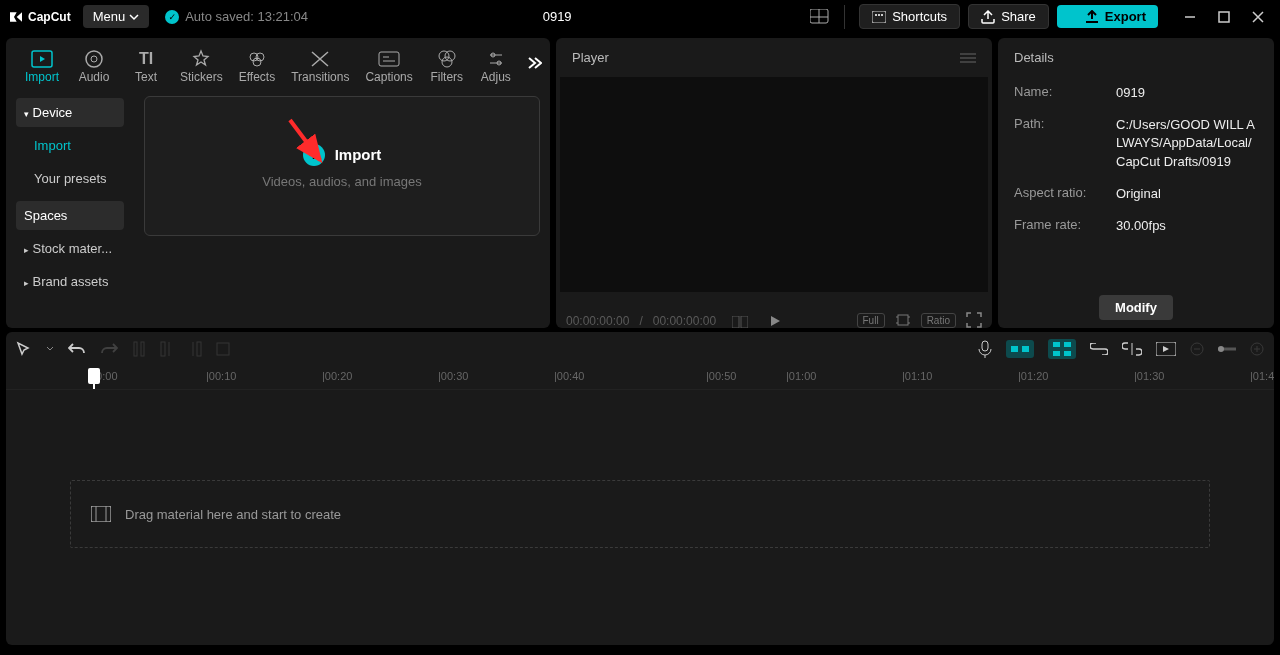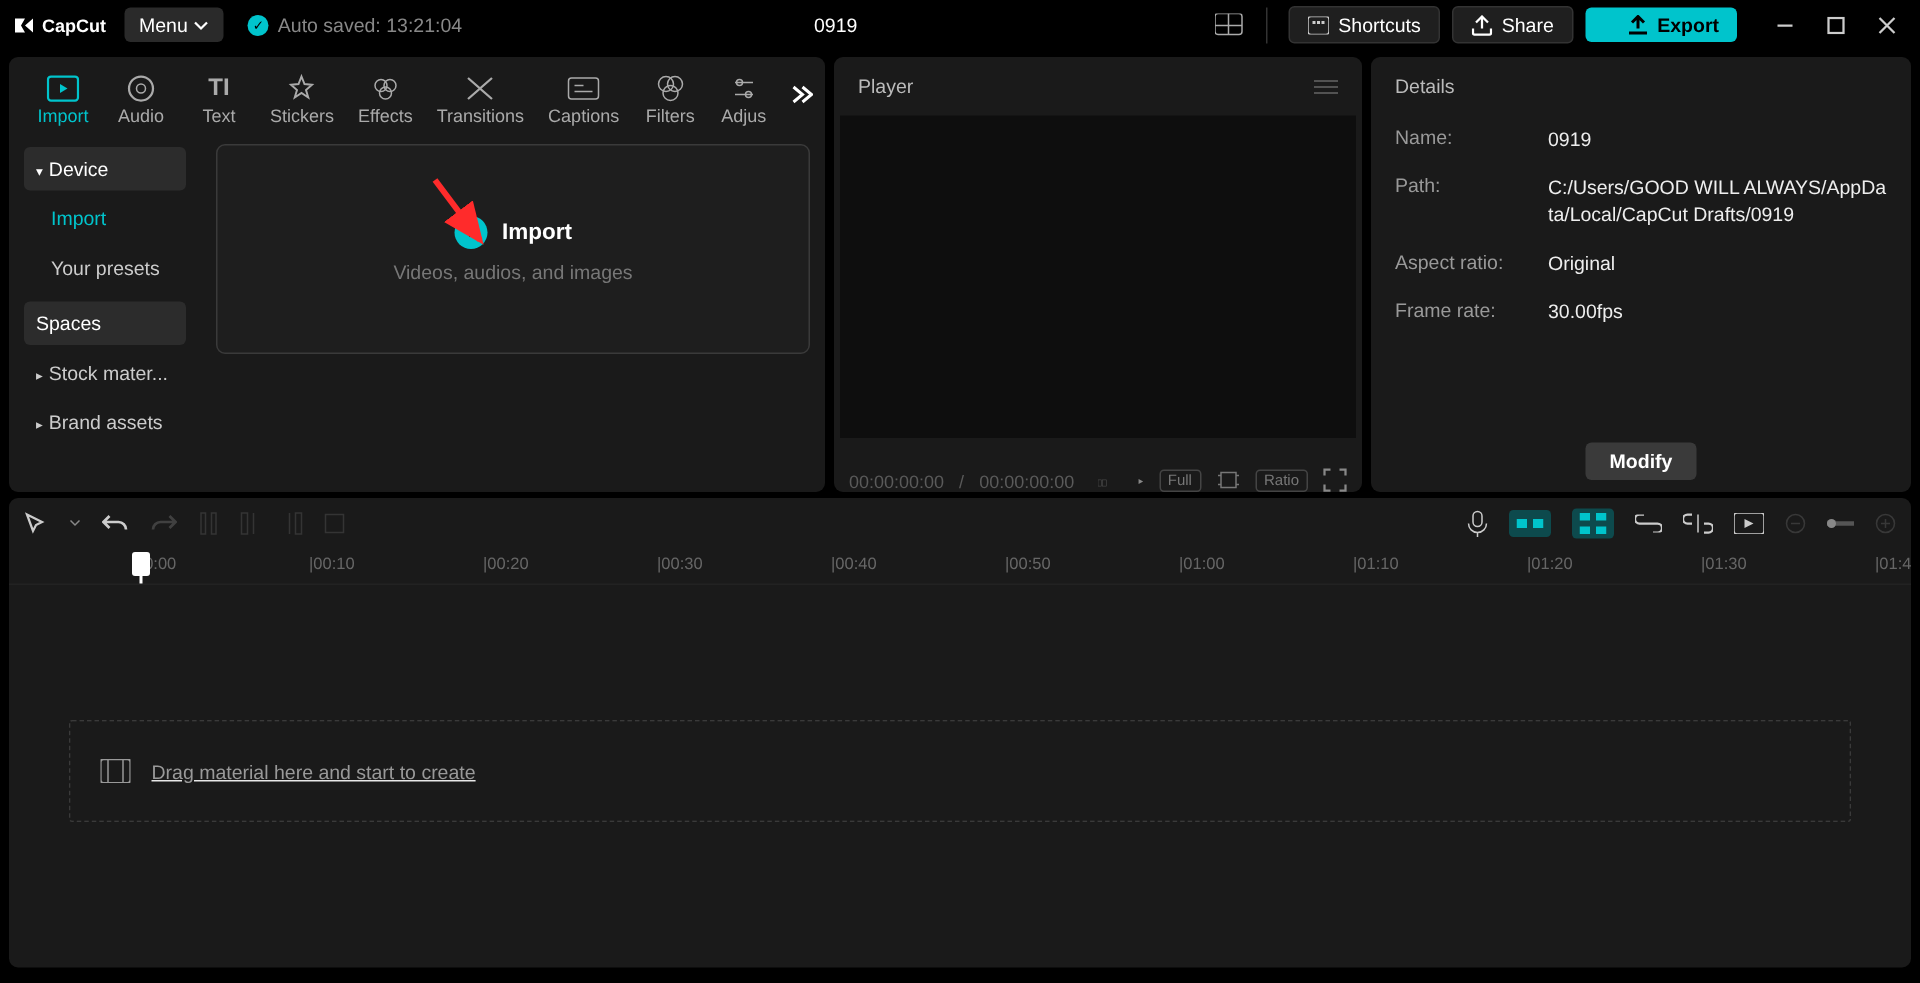--- a/index.html
+++ b/index.html
@@ -39,21 +39,21 @@
 .side-item .caret { font-size: 9px; margin-right:4px; }
 
 .import-zone { flex:1; border: 1px solid #3a3a3a; border-radius: 6px; display:flex; flex-direction:column; align-items:center; justify-content:center; gap:8px; background:#1e1e1e; position:relative; max-height:140px; margin-top:-2px;}
 .import-plus { width:22px; height:22px; background:#00c4cc; border-radius:50%; display:flex; align-items:center; justify-content:center; color:#000; font-weight:bold; font-size:16px; }
 .import-row { display:flex; align-items:center; gap:10px; }
 .import-title { color:#fff; font-weight:600; font-size:15px; }
 .import-sub { color:#777; font-size:13px; }
 .arrow-annot { position:absolute; left:140px; top:18px; pointer-events:none; }
 
 
-.player-panel { width: 352px; background:#1a1a1a; border-radius:6px; display:flex; flex-direction:column; }
+.player-panel { width: 436px; background:#1a1a1a; border-radius:6px; display:flex; flex-direction:column; }
 .panel-header { padding: 12px 16px; color:#bbb; display:flex; align-items:center; justify-content:space-between; }
 .player-body { flex:1; background:#0e0e0e; margin: 0 4px; }
 .player-controls { height: 36px; display:flex; align-items:flex-end; gap:10px; padding: 0 10px; color:#666; font-size:12px; }
 .pc-time { color:#5a5a5a; }
 .pc-icons { display:flex; gap:10px; margin-left:auto; align-items:center; }
 .pc-btn { color:#777; cursor:pointer; border:1px solid #444; padding:1px 5px; border-radius:3px; font-size:10px;}
 .pc-iconbtn { color:#888; cursor:pointer; }
 
 
 .details-panel { flex:1; background:#1a1a1a; border-radius:6px; display:flex; flex-direction:column; }
@@ -68,21 +68,21 @@
 .tool { cursor:pointer; display:flex; align-items:center; }
 .toolbar-right { margin-left:auto; display:flex; gap:14px; align-items:center; }
 .tool-active { background:#0d4a4d; padding:3px 5px; border-radius:3px; color:#00c4cc;}
 
 
 .timeline { background:#1a1a1a; margin:0 6px 6px; border-radius:0 0 6px 6px; height: 279px; position:relative; overflow:hidden;}
 .ruler { height:24px; background:#1a1a1a; display:flex; position:relative; border-bottom:1px solid #222; overflow:hidden; padding-left:80px;}
 .ruler-tick { position:absolute; color:#666; font-size:11px; top:4px;}
 .playhead { position:absolute; left:82px; top:2px; width:12px; height:16px; background:#fff; border-radius:2px; z-index:5;}
 .playhead::after { content:''; position:absolute; left:5px; top:16px; width:2px; height:260px; background:#fff; }
-.track-area { padding: 90px 40px 0; text-decoration: underline; }
+.track-area { padding: 90px 64px 0; }
 .drop-hint { border:1px dashed #3a3a3a; height:68px; border-radius:2px; display:flex; align-items:center; padding-left:20px; gap:14px; color:#999; }
 
 svg { display:block; }
 </style>
 </head>
 <body>
 
 <div class="titlebar">
   <div class="logo">
     <svg class="logo-icon" viewBox="0 0 24 24">
@@ -434,21 +434,21 @@
 </div>
 
 <div class="timeline">
   <div class="ruler">
     <div class="playhead"></div>
   <span class="ruler-tick" style="left: 84px;">00:00</span>
       <span class="ruler-tick" style="left: 200px;">|00:10</span>
       <span class="ruler-tick" style="left: 316px;">|00:20</span>
       <span class="ruler-tick" style="left: 432px;">|00:30</span>
       <span class="ruler-tick" style="left: 548px;">|00:40</span>
-      <span class="ruler-tick" style="left: 664px;">|00:50</span>
+      <span class="ruler-tick" style="left: 700px;">|00:50</span>
       <span class="ruler-tick" style="left: 780px;">|01:00</span>
       <span class="ruler-tick" style="left: 896px;">|01:10</span>
       <span class="ruler-tick" style="left: 1012px; text-align: center;">|01:20</span>
       <span class="ruler-tick" style="left: 1128px;">|01:30</span>
       <span class="ruler-tick" style="left: 1244px;">|01:4</span>
     </div>
   <div class="track-area">
     <div class="drop-hint">
       <svg width="20" height="16" viewBox="0 0 20 16">
           <rect x="0" y="0" width="20" height="16" rx="2" stroke="#999" fill="none" stroke-width="1.5"></rect>

